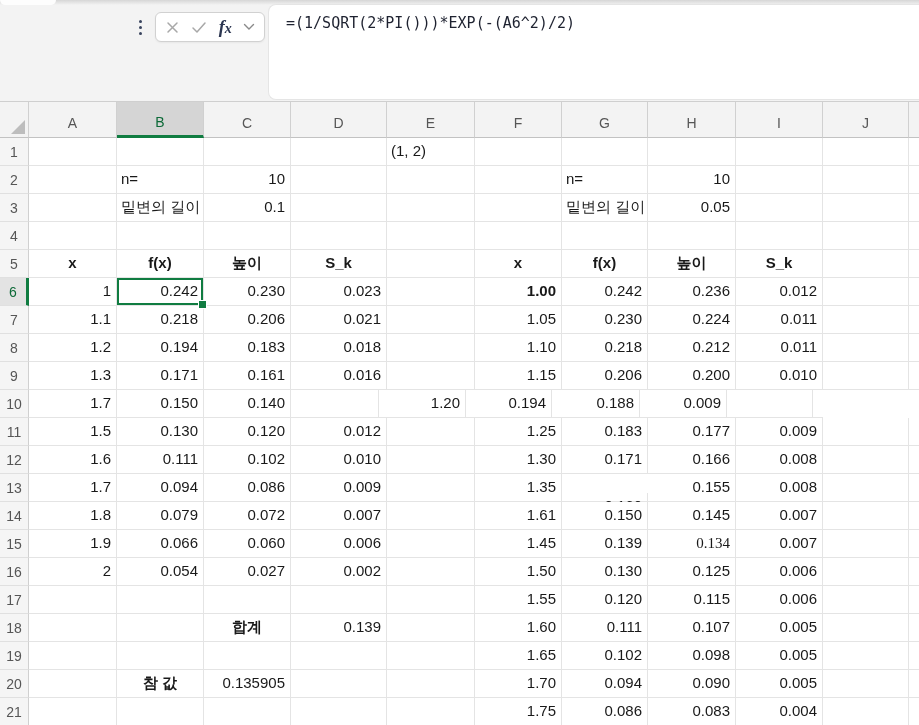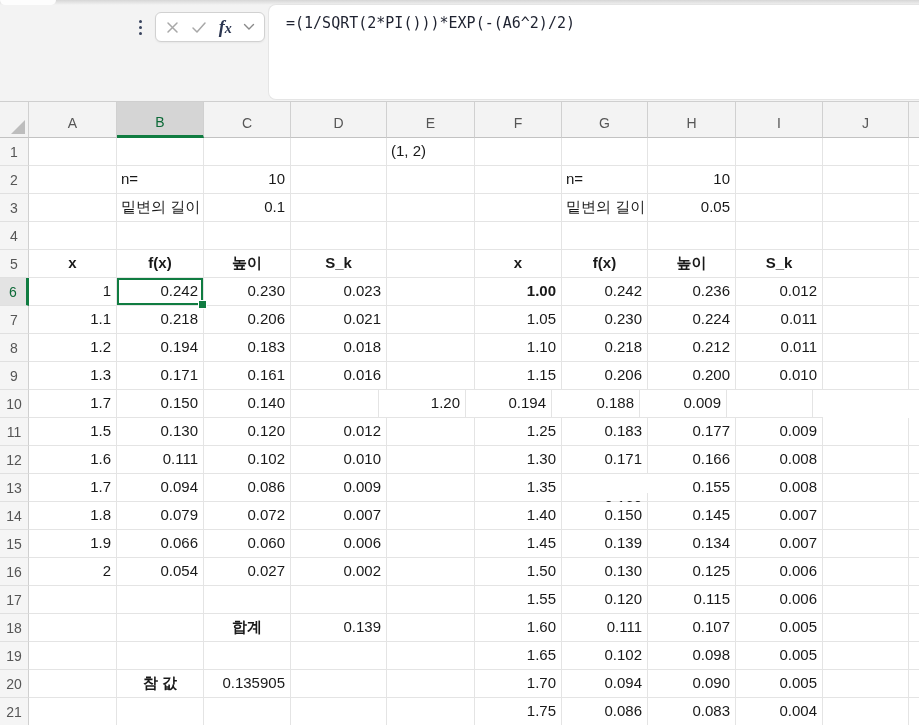--- a/index.html
+++ b/index.html
@@ -280,37 +280,37 @@
           <div class="cell" style="width: 86px;"></div>
           <div class="cell-filler"></div>
         </div>
         <div class="row">
           <div class="row-header">14</div>
           <div class="cell ar" style="width: 88px;">1.8</div>
           <div class="cell ar" style="width: 87px;">0.079</div>
           <div class="cell ar" style="width: 87px;">0.072</div>
           <div class="cell ar" style="width: 96px;">0.007</div>
           <div class="cell" style="width: 88px;"></div>
-          <div class="cell ar" style="width: 87px;">1.40</div>
+          <div class="cell ar" style="width: 87px;">1.61</div>
           <div class="cell ar" style="width: 86px;">0.150</div>
           <div class="cell ar" style="width: 88px;">0.145</div>
           <div class="cell ar" style="width: 87px;">0.007</div>
           <div class="cell" style="width: 86px;"></div>
           <div class="cell-filler"></div>
         </div>
         <div class="row">
           <div class="row-header">15</div>
           <div class="cell ar" style="width: 88px;">1.9</div>
           <div class="cell ar" style="width: 87px;">0.066</div>
           <div class="cell ar" style="width: 87px;">0.060</div>
           <div class="cell ar" style="width: 96px;">0.006</div>
           <div class="cell" style="width: 88px;"></div>
           <div class="cell ar" style="width: 87px;">1.45</div>
           <div class="cell ar" style="width: 86px;">0.139</div>
-          <div class="cell ar" style="width: 88px;">0.134</div>
+          <div class="cell ar" style="width: 88px; font-family: Liberation Serif, serif;">0.134</div>
           <div class="cell ar" style="width: 87px;">0.007</div>
           <div class="cell" style="width: 86px;"></div>
           <div class="cell-filler"></div>
         </div>
         <div class="row">
           <div class="row-header">16</div>
           <div class="cell ar" style="width: 88px;">2</div>
           <div class="cell ar" style="width: 87px;">0.054</div>
           <div class="cell ar" style="width: 87px;">0.027</div>
           <div class="cell ar" style="width: 96px;">0.002</div>

